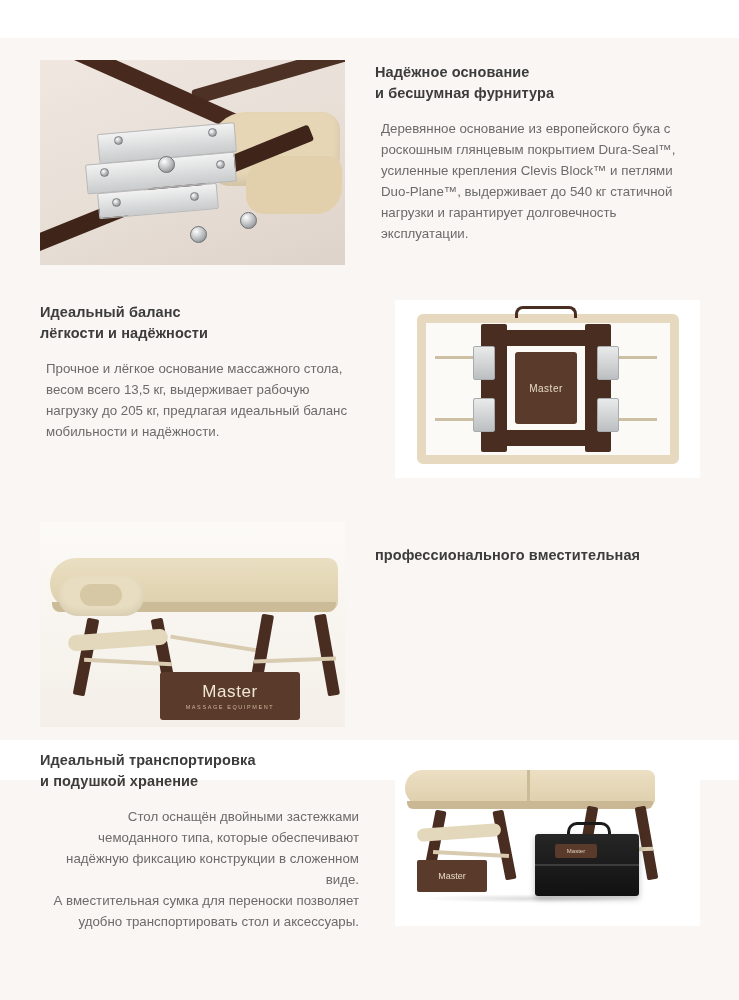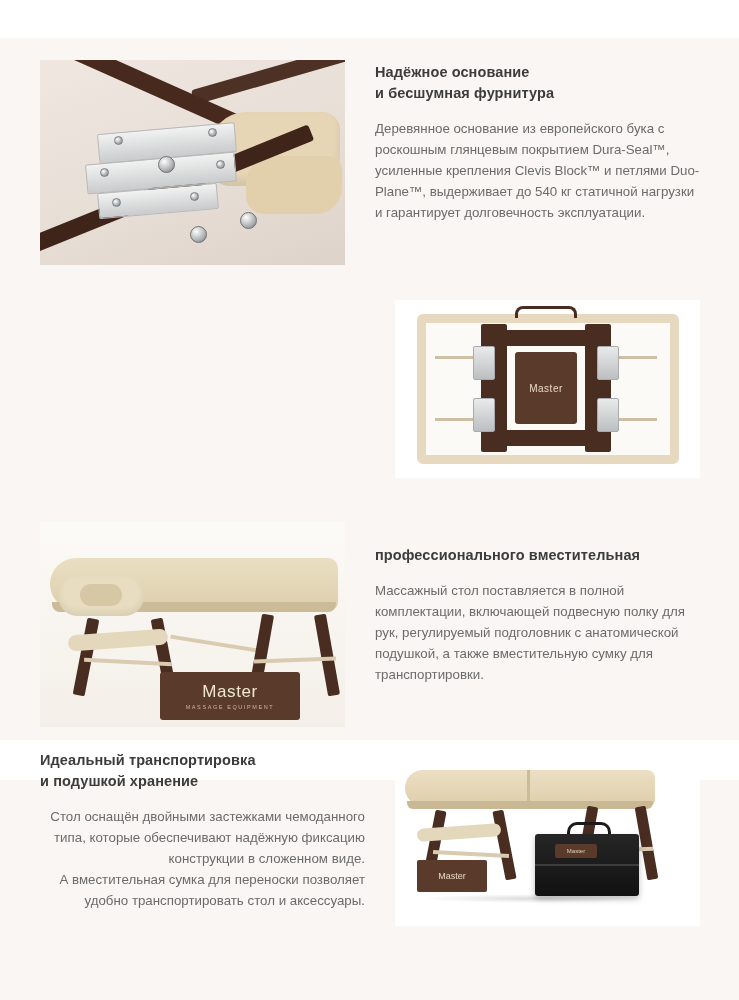--- a/index.html
+++ b/index.html
@@ -63,21 +63,21 @@
 
   h3 {
     margin: 0 0 14px 0;
     font-size: 14.5px;
     line-height: 1.45;
     font-weight: bold;
     color: #3c3c3c;
     letter-spacing: 0.1px;
   }
   p.body {
-    margin: 0;
+    margin: 6px;
     font-size: 13.3px;
     line-height: 1.58;
     color: #6b6b6b;
   }
 
   
   .ph1 { height: 205px; background: linear-gradient(160deg,#efe7e0 0%, #e7ded6 55%, #ded3ca 100%); }
   .ph1 .wood {
     position:absolute; background:#4a2e22; border-radius:3px;
   }
@@ -289,20 +289,27 @@
       <div class="strap" style="left:216px; top:56px; width:46px;"></div>
       <div class="strap" style="left:216px; top:118px; width:46px;"></div>
       <div class="hinge" style="left:78px; top:46px;"></div>
       <div class="hinge" style="left:78px; top:98px;"></div>
       <div class="hinge" style="left:202px; top:46px;"></div>
       <div class="hinge" style="left:202px; top:98px;"></div>
       <div class="logoplate">
         <span>Master</span>
       </div>
     </div>
+    <div class="txt">
+      <h3>
+        <span>Идеальный баланс</span><br>
+        <span>лёгкости и надёжности</span>
+      </h3>
+      <p class="body">Прочное и лёгкое основание массажного стола, весом всего 13,5 кг, выдерживает рабочую нагрузку до 205 кг, предлагая идеальный баланс мобильности и надёжности.</p>
+    </div>
   </div>
 
   <div class="row" style="top:522px;">
     <div class="media ph3">
       <div class="top"></div>
       <div class="topline"></div>
       <div class="face"></div>
       <div class="facehole"></div>
       <div class="brace br3"></div>
       <div class="leg l1"></div>
@@ -315,21 +322,20 @@
       <div class="plaque">
         <span class="m">Master</span>
         <span class="s">MASSAGE EQUIPMENT</span>
       </div>
     </div>
     <div class="txt">
       <h3>
         <br>
         <span>профессионального вместительная</span>
       </h3>
-      <p class="body">Массажный стол поставляется в полной комплектации, включающей подвесную полку для рук, регулируемый подголовник с анатомической подушкой, а также вместительную сумку для транспортировки.</p>
     </div>
   </div>
 
   <div class="row rev" style="top:748px;">
     <div class="media ph4">
       <div class="top"></div>
       <div class="seam"></div>
       <div class="topline"></div>
       <div class="leg l1"></div>
       <div class="leg l2"></div>

